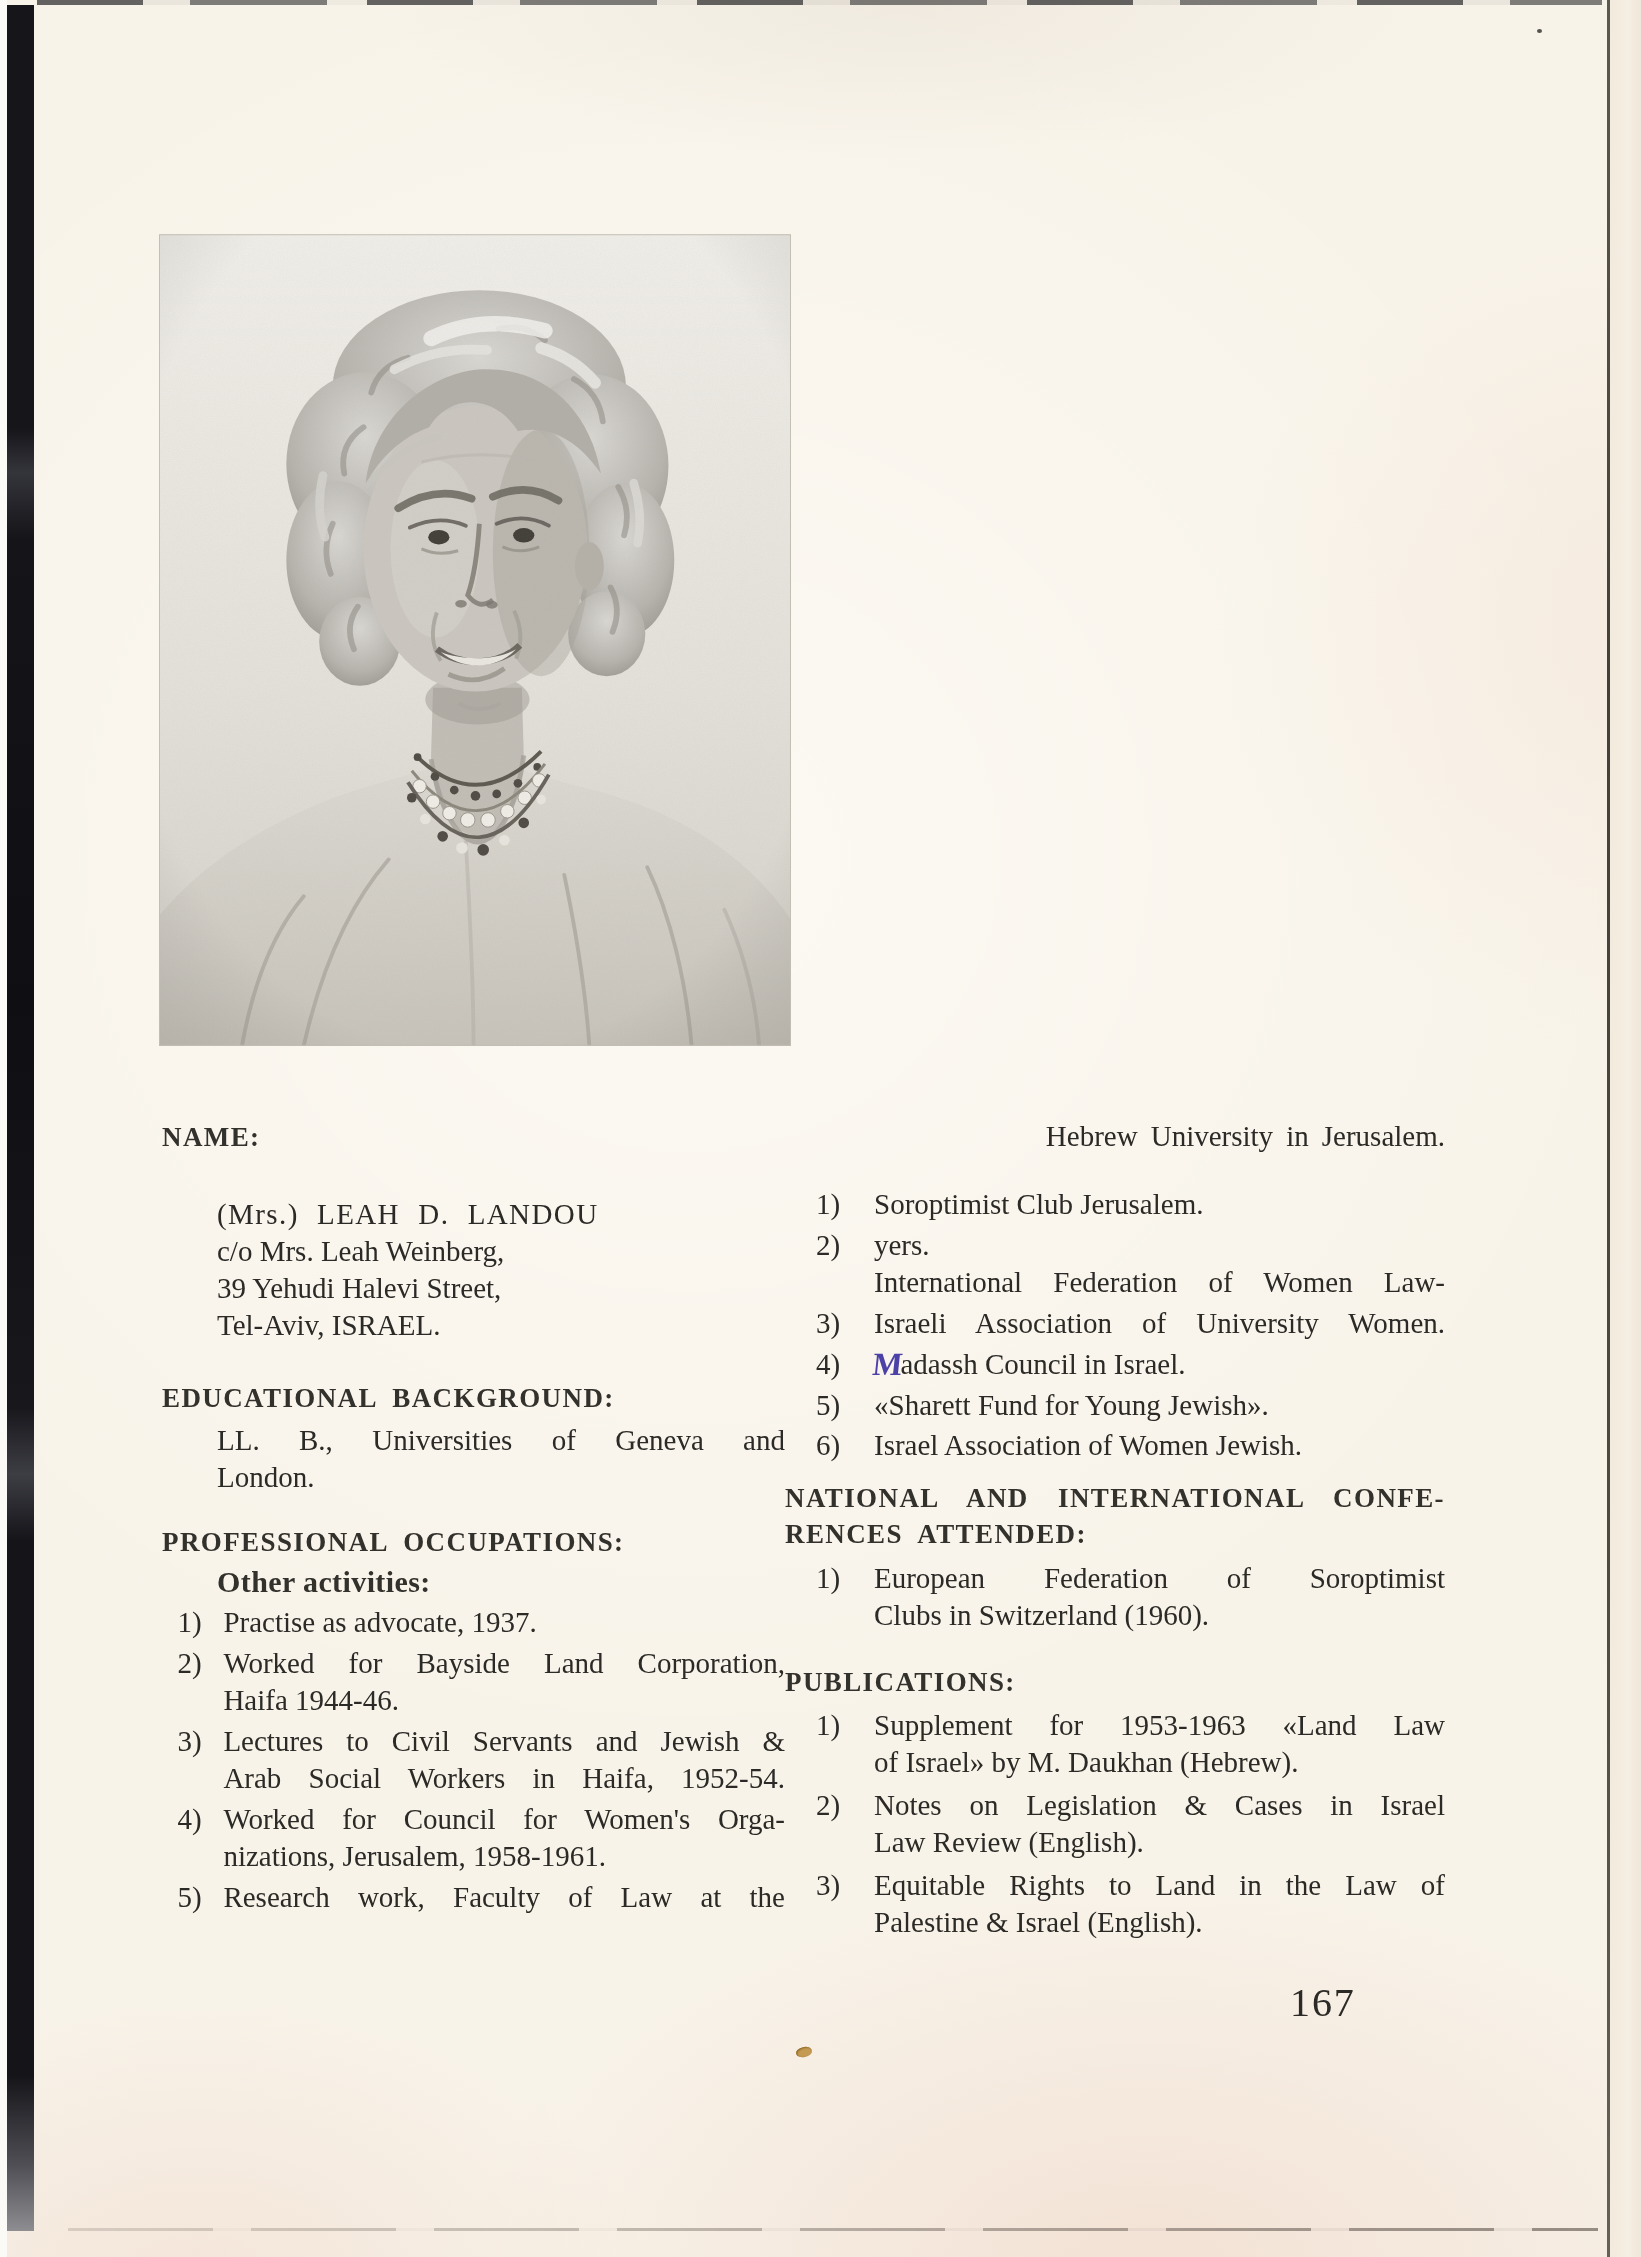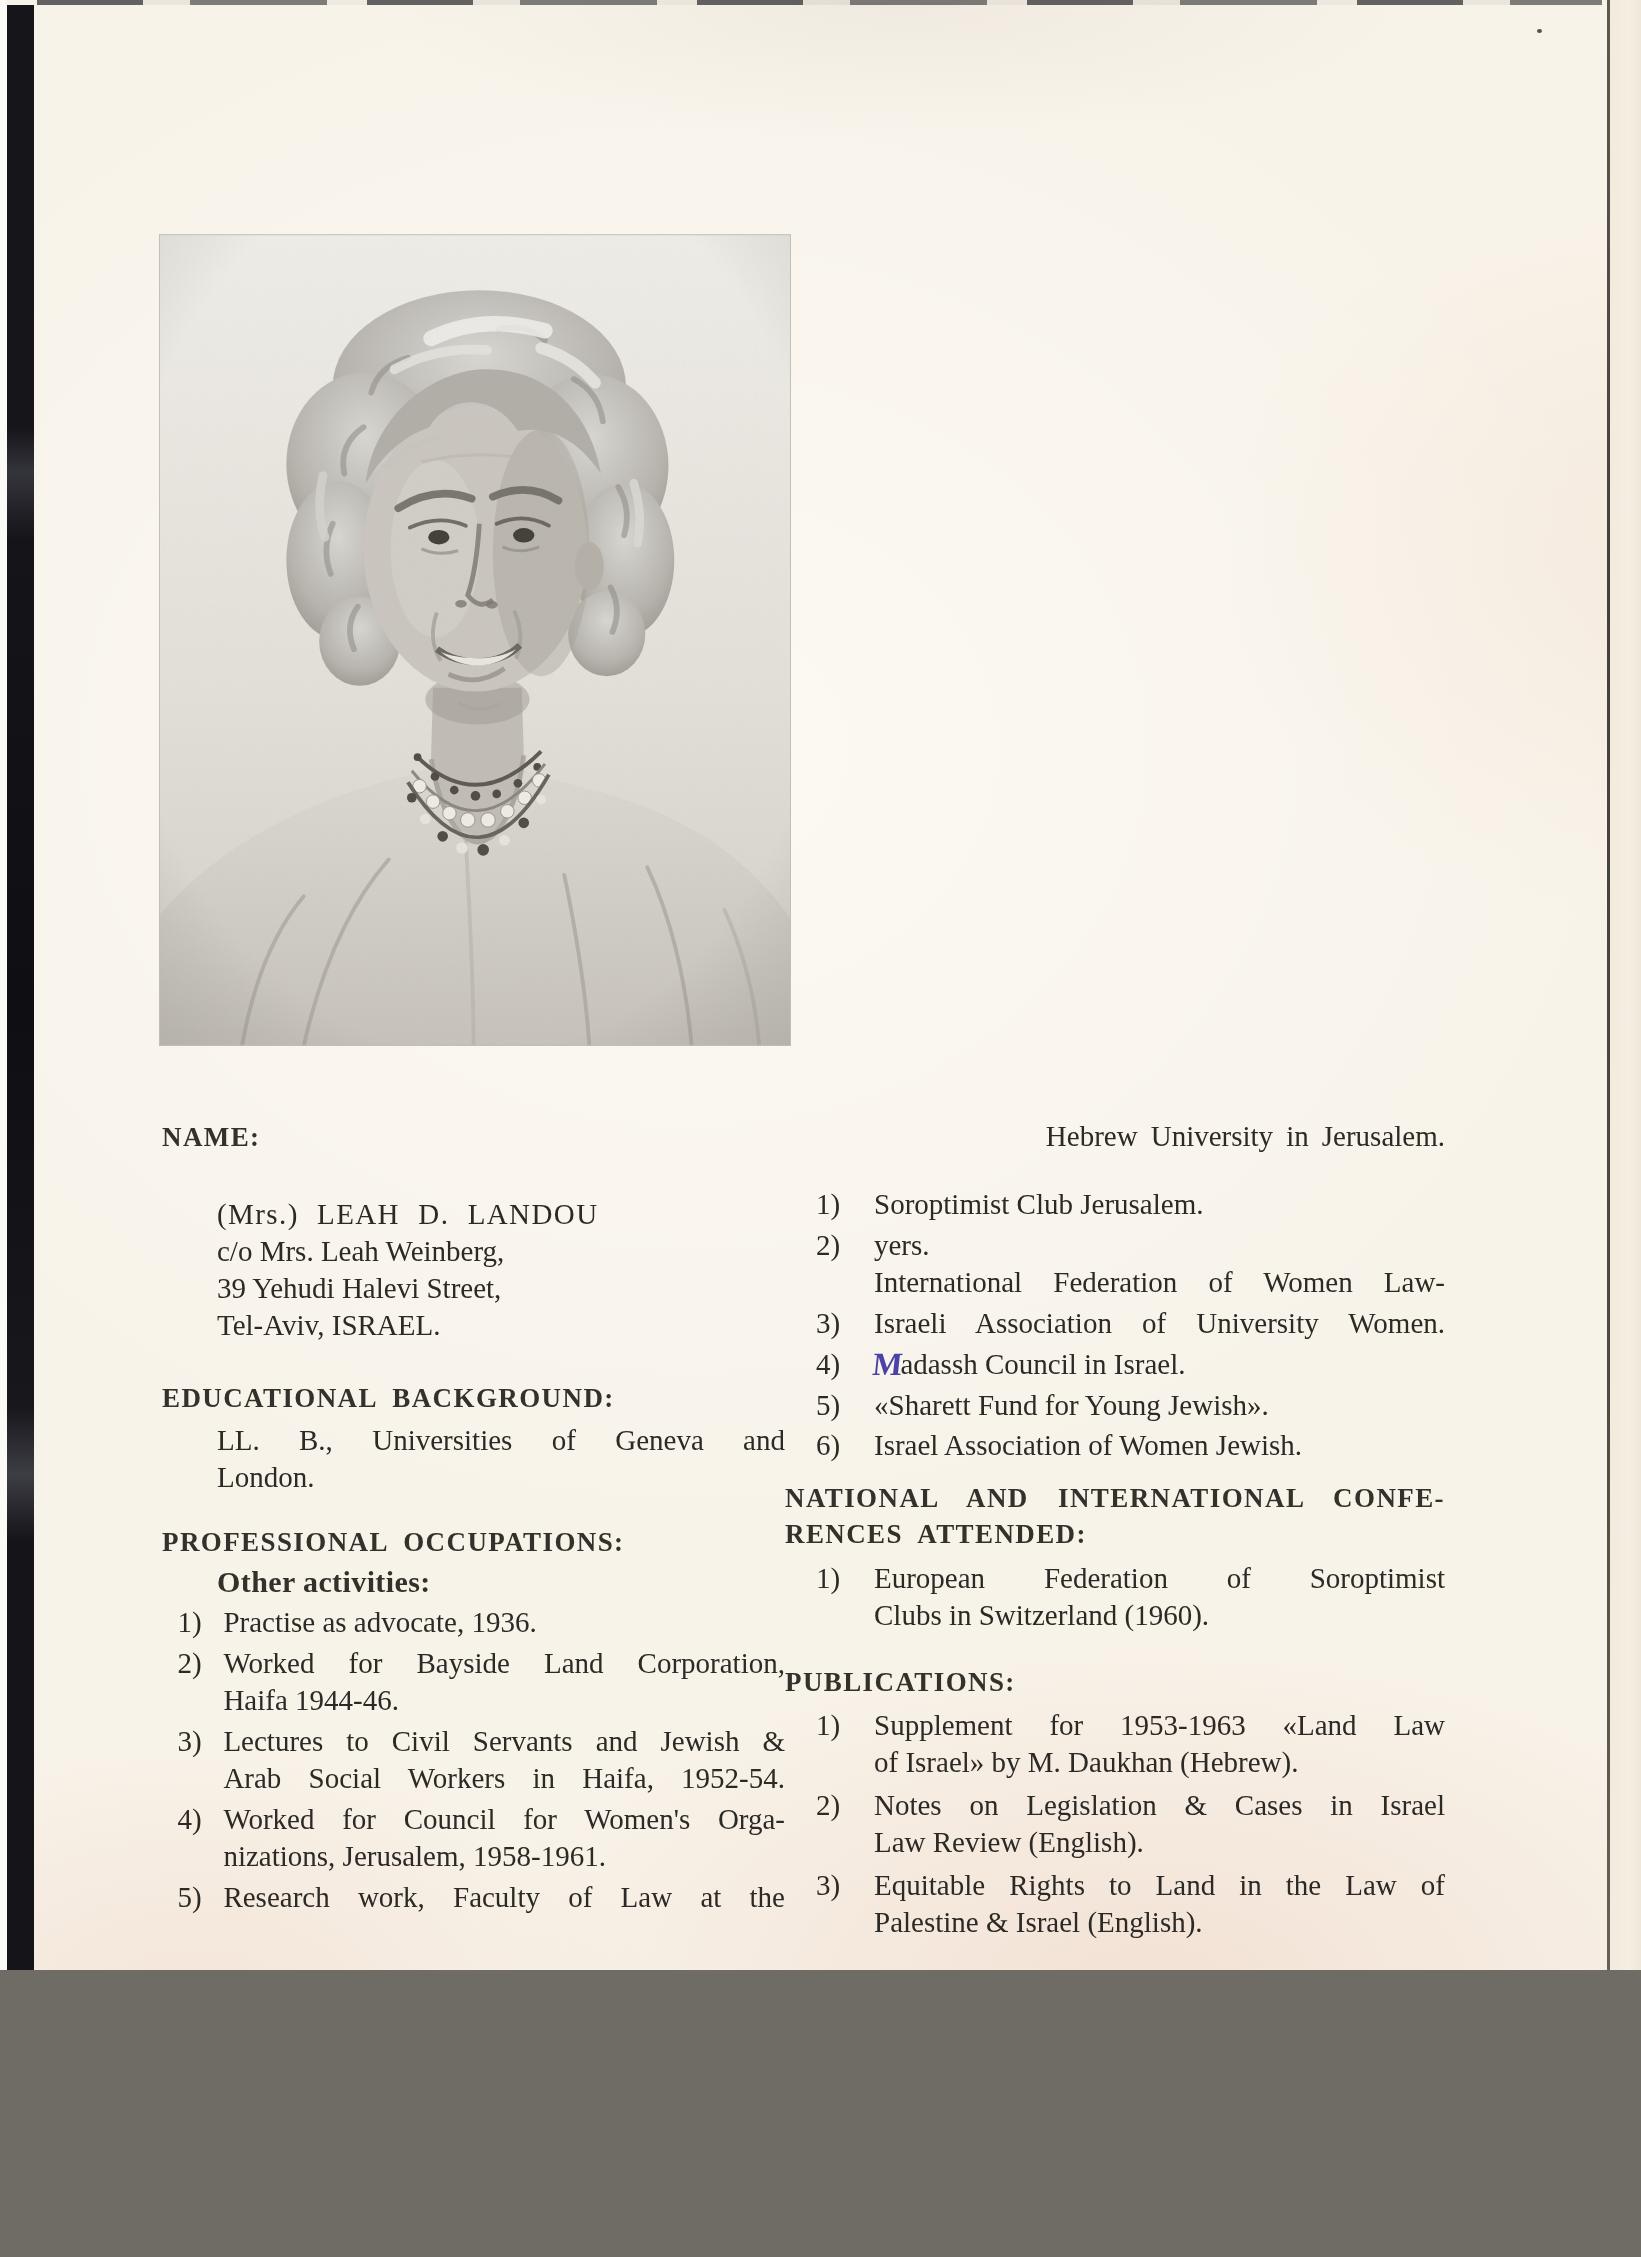--- a/index.html
+++ b/index.html
@@ -1,16 +1,16 @@
 <!DOCTYPE html>
 <html><head>
 <meta charset="utf-8">
 <style>
   html,body { margin:0; padding:0; background:#6f6c66; }
-  .stage { position:relative; width:1641px; height:1970px; margin:0 auto; overflow:hidden;
+  .stage { position:relative; width:1641px; height:2257px; margin:0 auto; overflow:hidden;
            font-family:"Liberation Serif","DejaVu Serif",serif; color:#2b2a26; }
   .page {
     position:absolute; inset:0;
     background-color:#f8f3e9;
     background-image:
       radial-gradient(60% 26% at 70% 101%, rgba(231,184,166,0.30), transparent 70%),
       radial-gradient(40% 20% at 12% 102%, rgba(233,190,172,0.28), transparent 70%),
       radial-gradient(35% 25% at 100% 28%, rgba(238,206,188,0.22), transparent 75%),
       radial-gradient(45% 10% at 55% 0%, rgba(206,196,182,0.20), transparent 70%),
       radial-gradient(80% 55% at 42% 38%, rgba(255,255,252,0.55), transparent 75%);
@@ -231,21 +231,21 @@
     </div>
 
     <div class="heading mb4">PROFESSIONAL OCCUPATIONS:</div>
 
     <div class="subheading indent mb6">Other activities:</div>
 
     <div class="numlist">
       <div class="li">
         <span class="num">1)</span>
         <span class="itx">
-            <div class="ln">Practise as advocate, 1936.</div>
+            <div class="ln">Practise as advocate, 1937.</div>
           </span>
       </div>
       <div class="li">
         <span class="num">2)</span>
         <span class="itx">
           <div class="ln jl">Worked for Bayside Land Corporation,</div>
           <div class="ln">Haifa 1944-46.</div>
         </span>
       </div>
       <div class="li">

